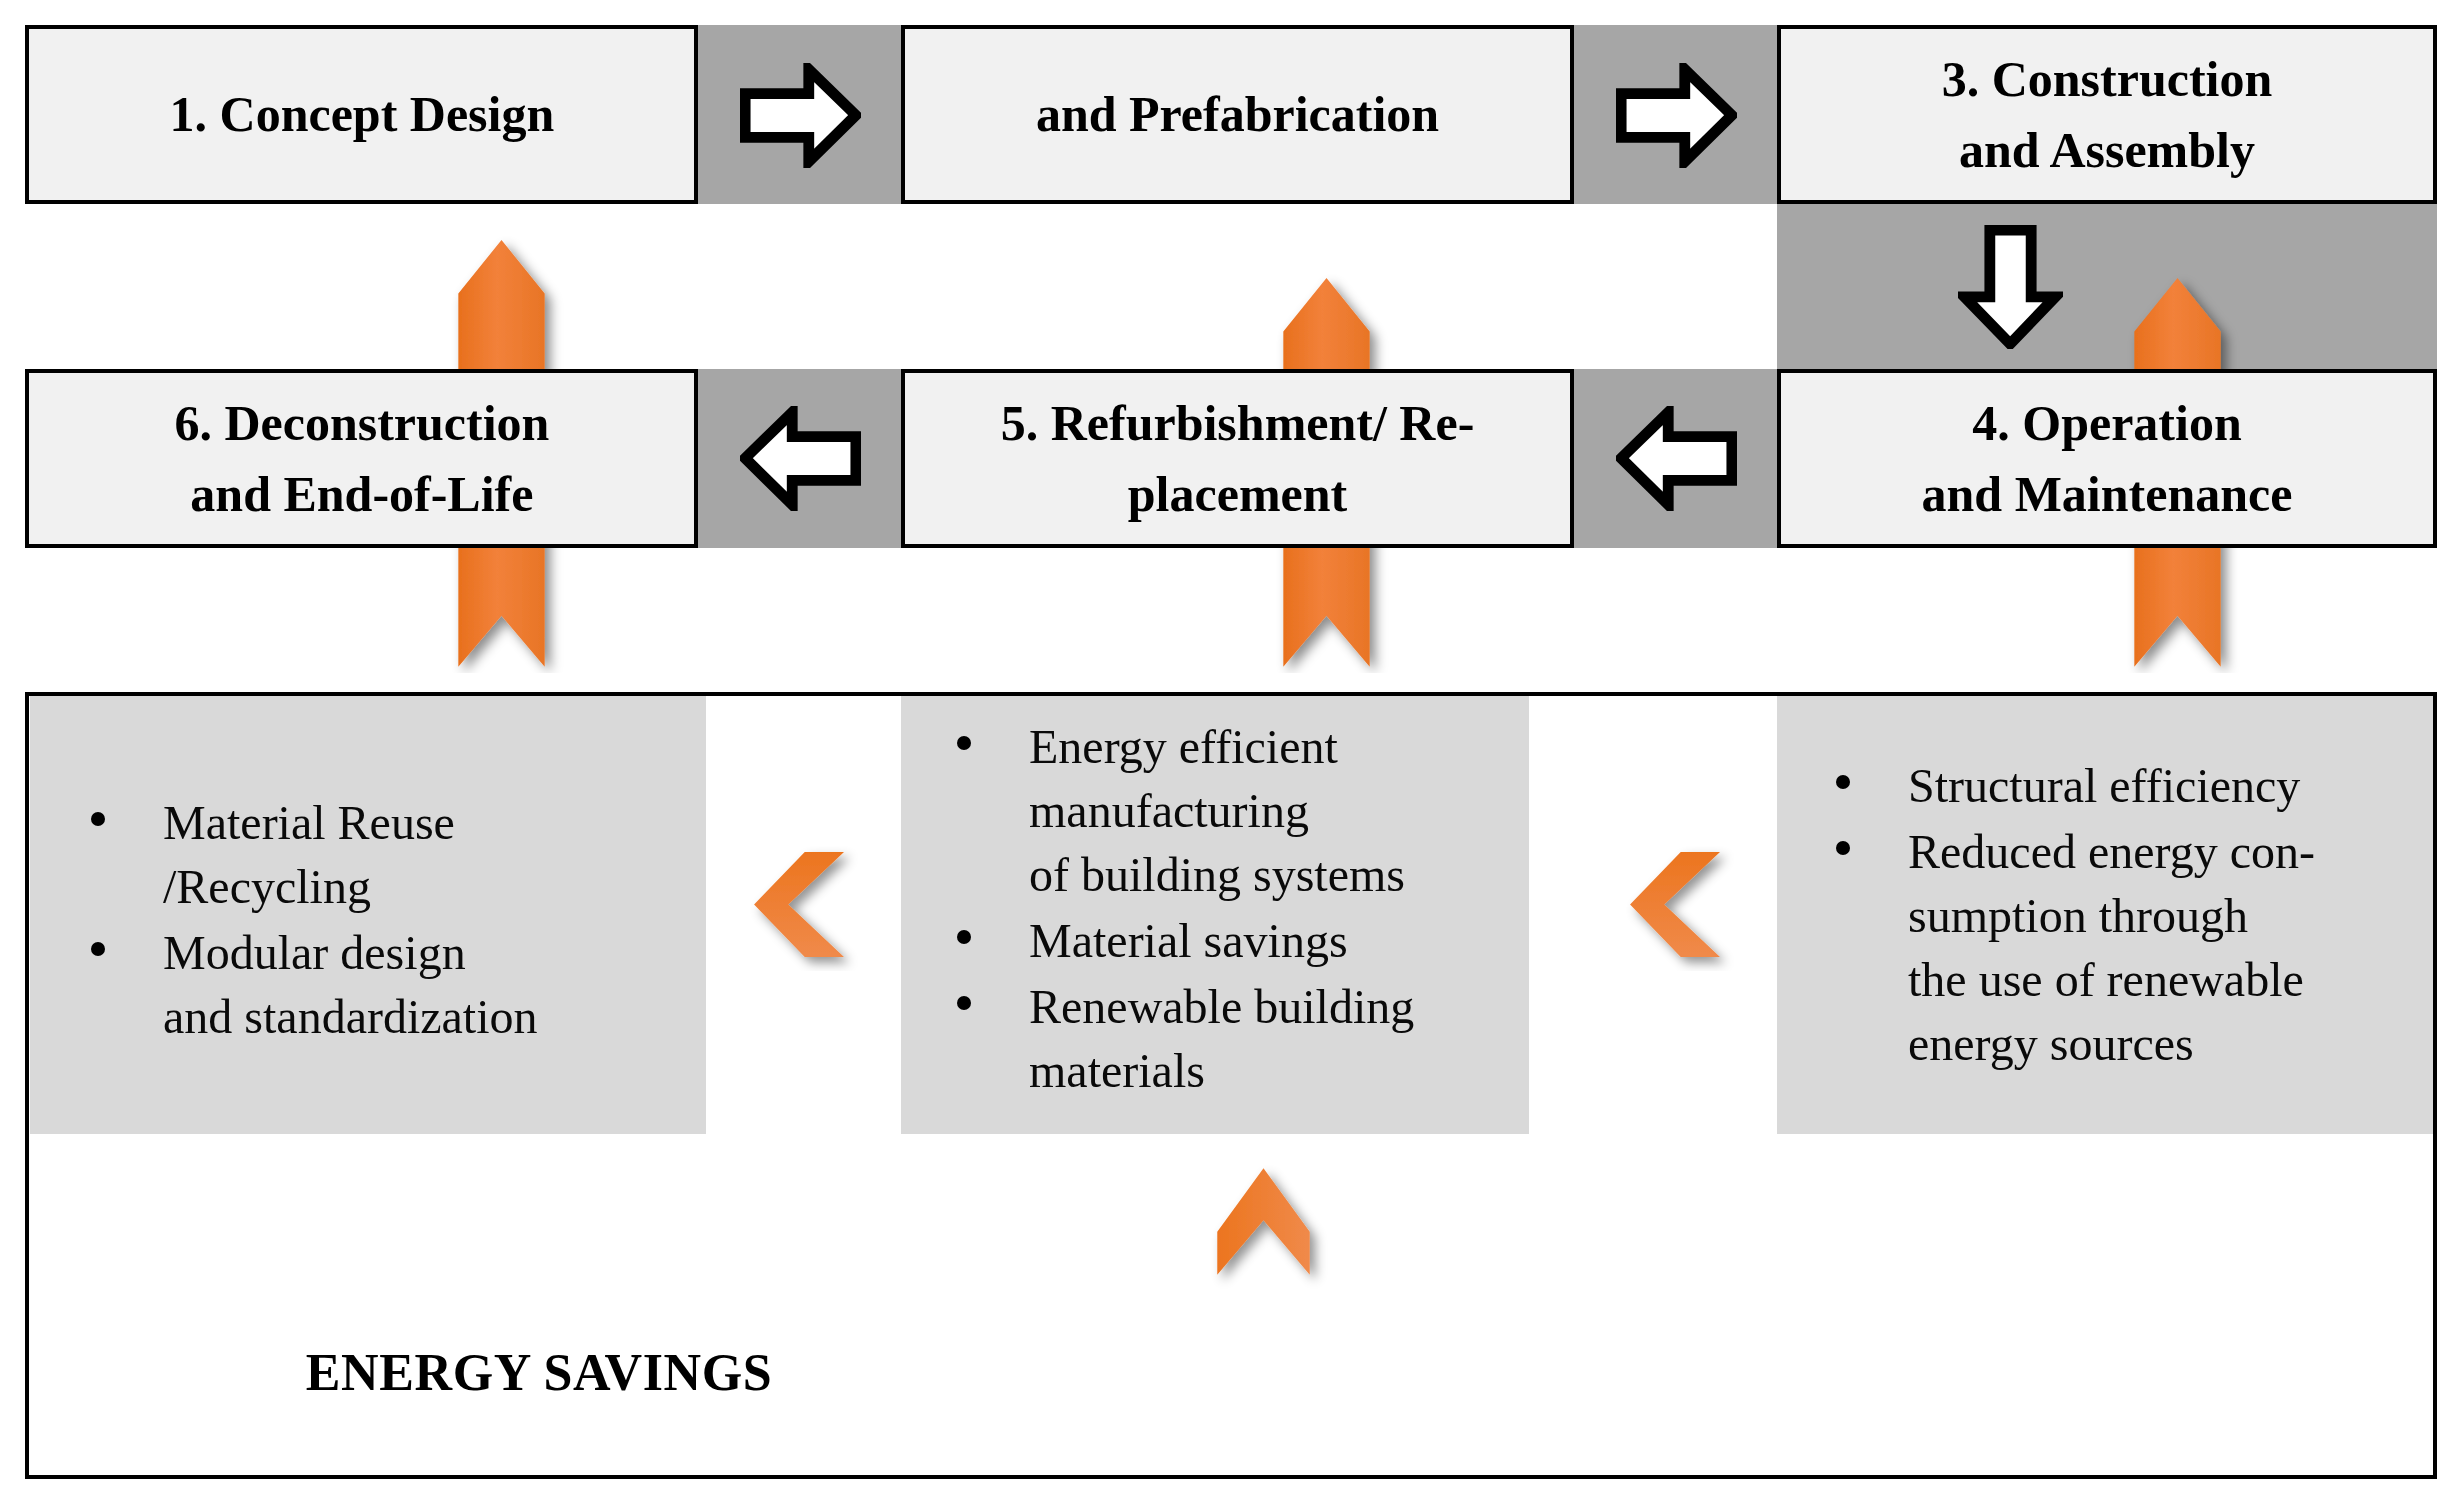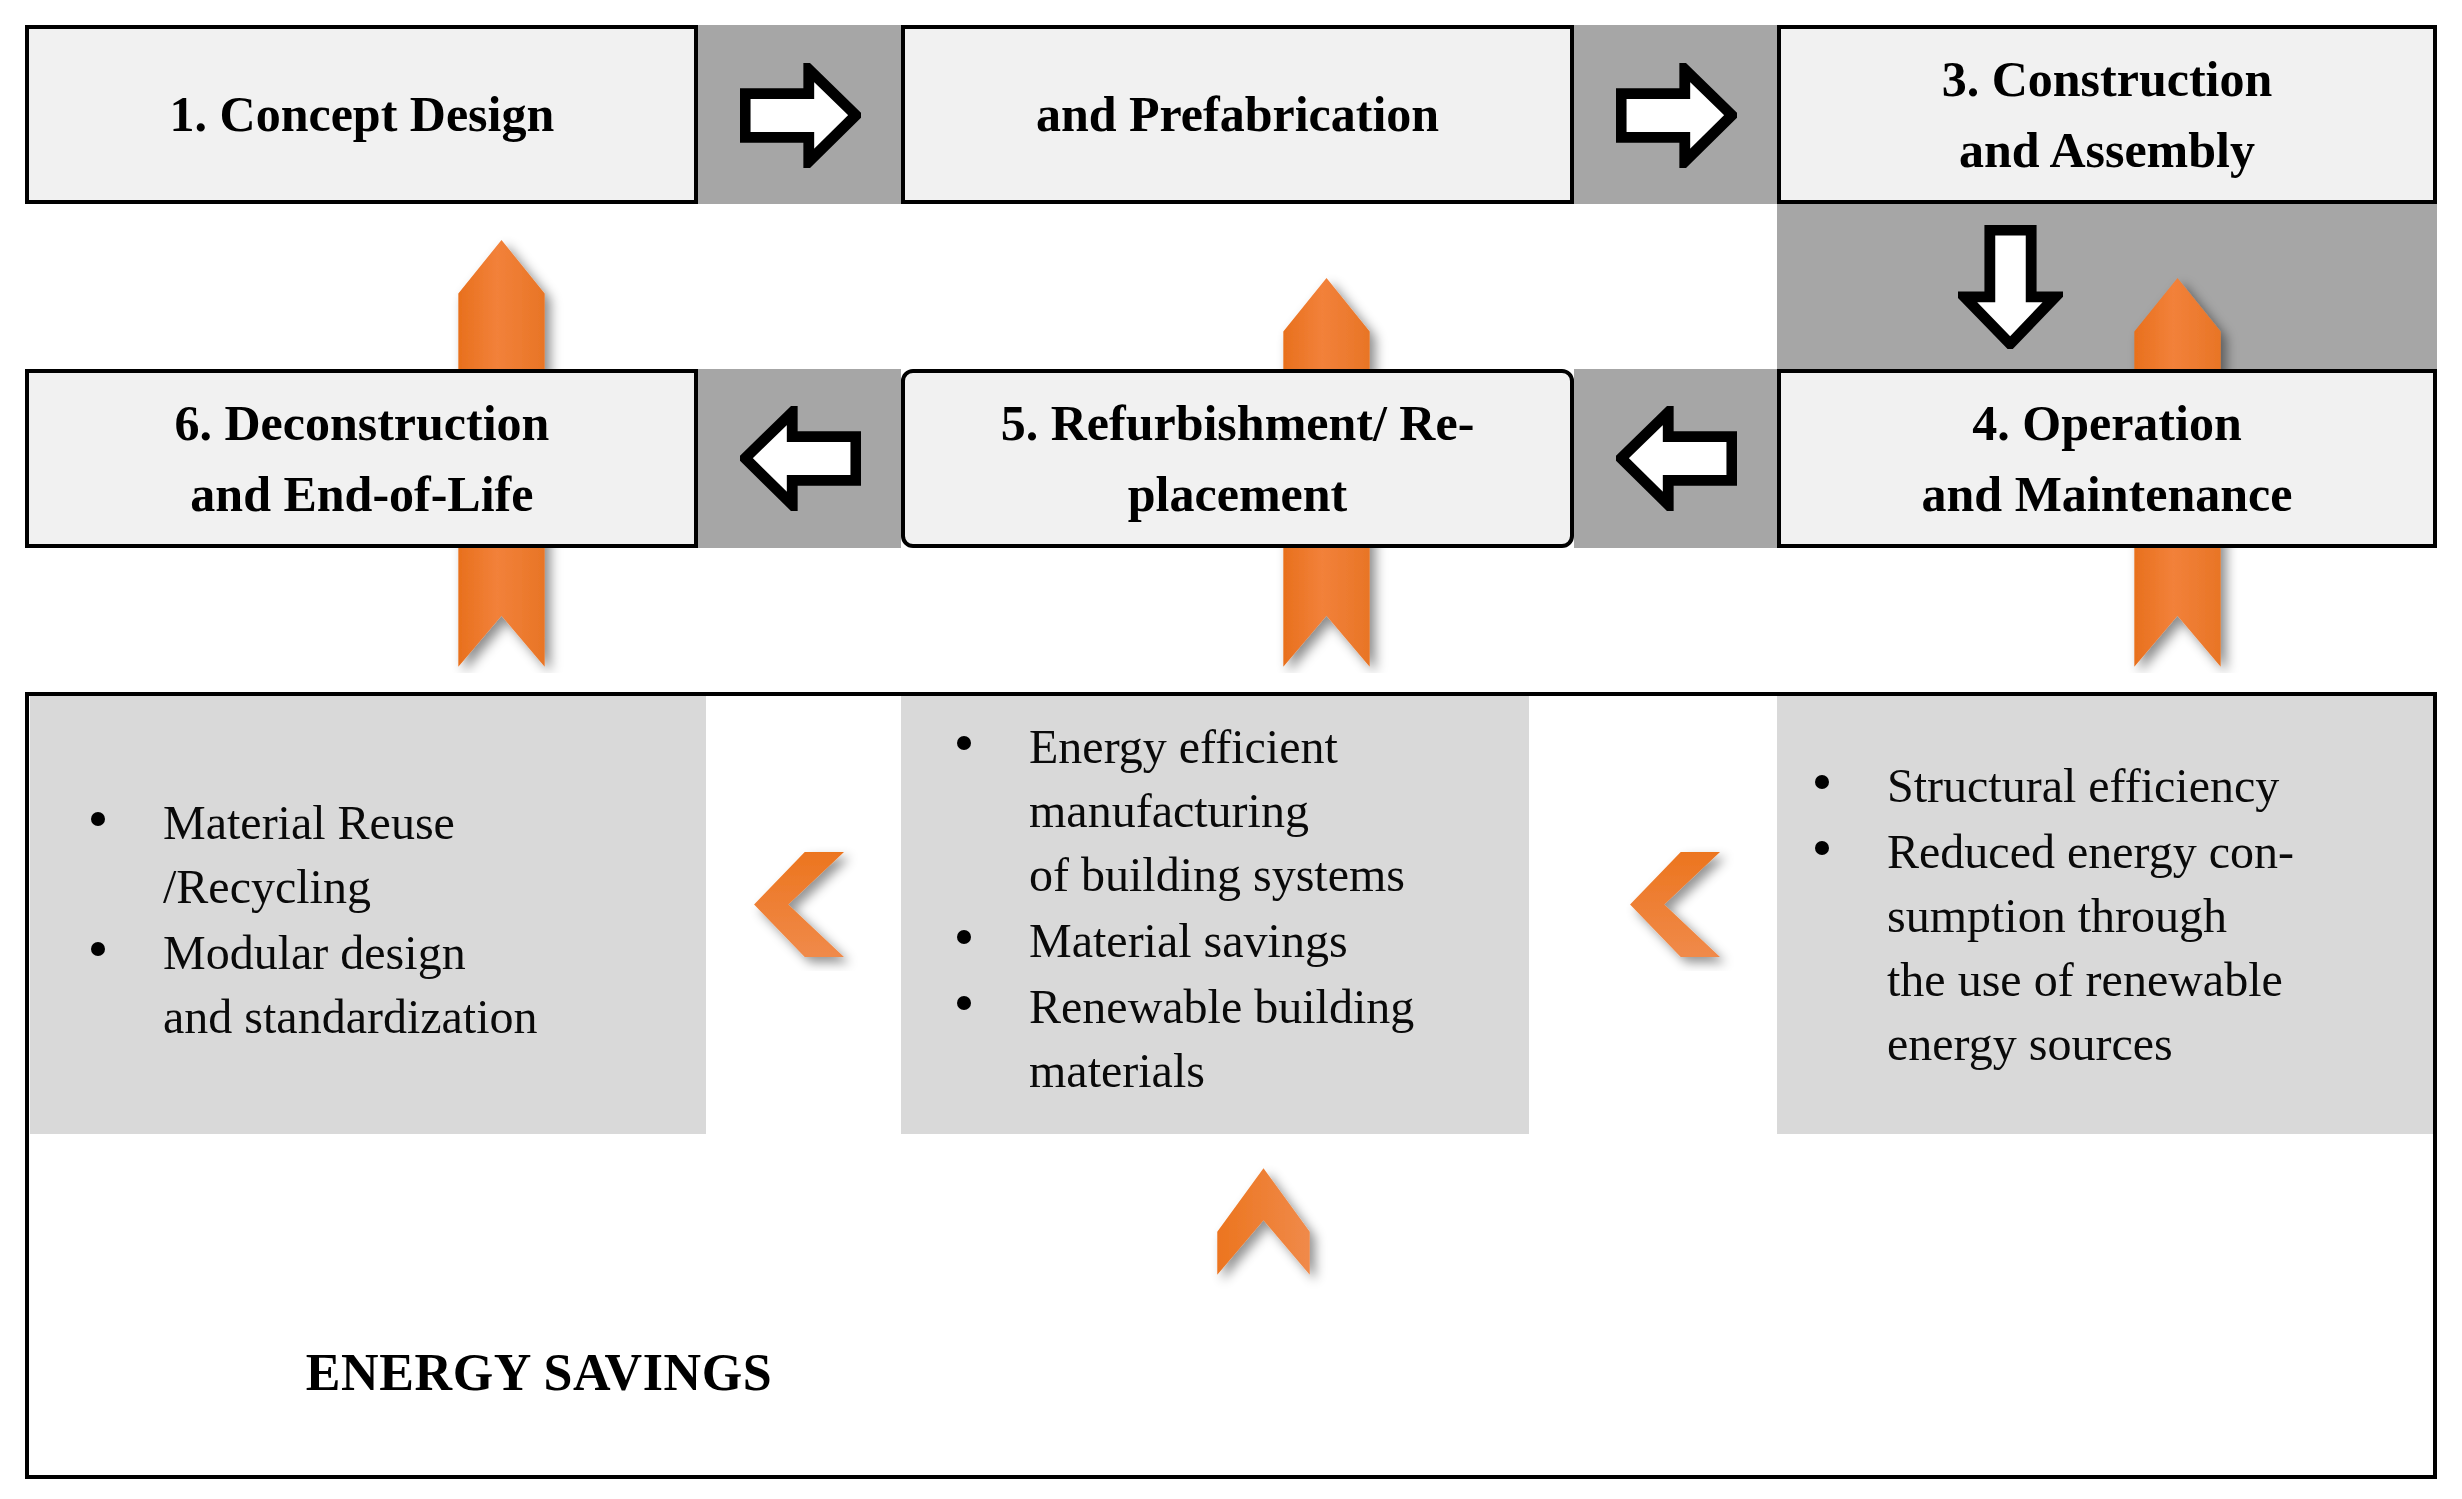--- a/index.html
+++ b/index.html
@@ -167,21 +167,21 @@
   <div class="pbox" style="left:1777px; top:25.4px; width:660px; height:179px;">
     <span class="ln">3. Construction</span>
     <span class="ln">and Assembly</span>
   </div>
 
   <div class="pbox" style="left:25.4px; top:369px; width:673px; height:179px;">
     <span class="ln">6. Deconstruction</span>
     <span class="ln">and End-of-Life</span>
   </div>
 
-  <div class="pbox" style="left:901px; top:369px; width:673px; height:179px;border-radius:12px;">
+  <div class="pbox" style="left:901px; top:369px; width:673px; height:179px;">
     <span class="ln">5. Refurbishment/ Re-</span>
     <span class="ln">placement</span>
   </div>
 
   <div class="pbox" style="left:1777px; top:369px; width:660px; height:179px;text-align:right;">
     <span class="ln">4. Operation</span>
     <span class="ln">and Maintenance</span>
   </div>
 
   <div class="warrow" style="left:740px; top:63px; width:121px; height:105px;">
@@ -242,21 +242,21 @@
         <span>Material savings</span>
       </li>
       <li>
         <span class="bdot"></span>
         <span>Renewable building</span>
         <span class="l2">materials</span>
       </li>
     </ul>
   </div>
 
-  <div class="bpanel" style="left:1777px; top:696px; width:656px; height:438px; padding-left:1px;">
+  <div class="bpanel" style="left:1777px; top:696px; width:656px; height:438px; padding-left:22px;">
     <ul class="blist">
       <li style="margin-top:39px;">
         <span class="bdot"></span>
         <span>Structural efficiency</span>
       </li>
       <li>
         <span class="bdot"></span>
         <span>Reduced energy con-</span>
         <span class="l2">sumption through</span>
         <span class="l2">the use of renewable</span>

